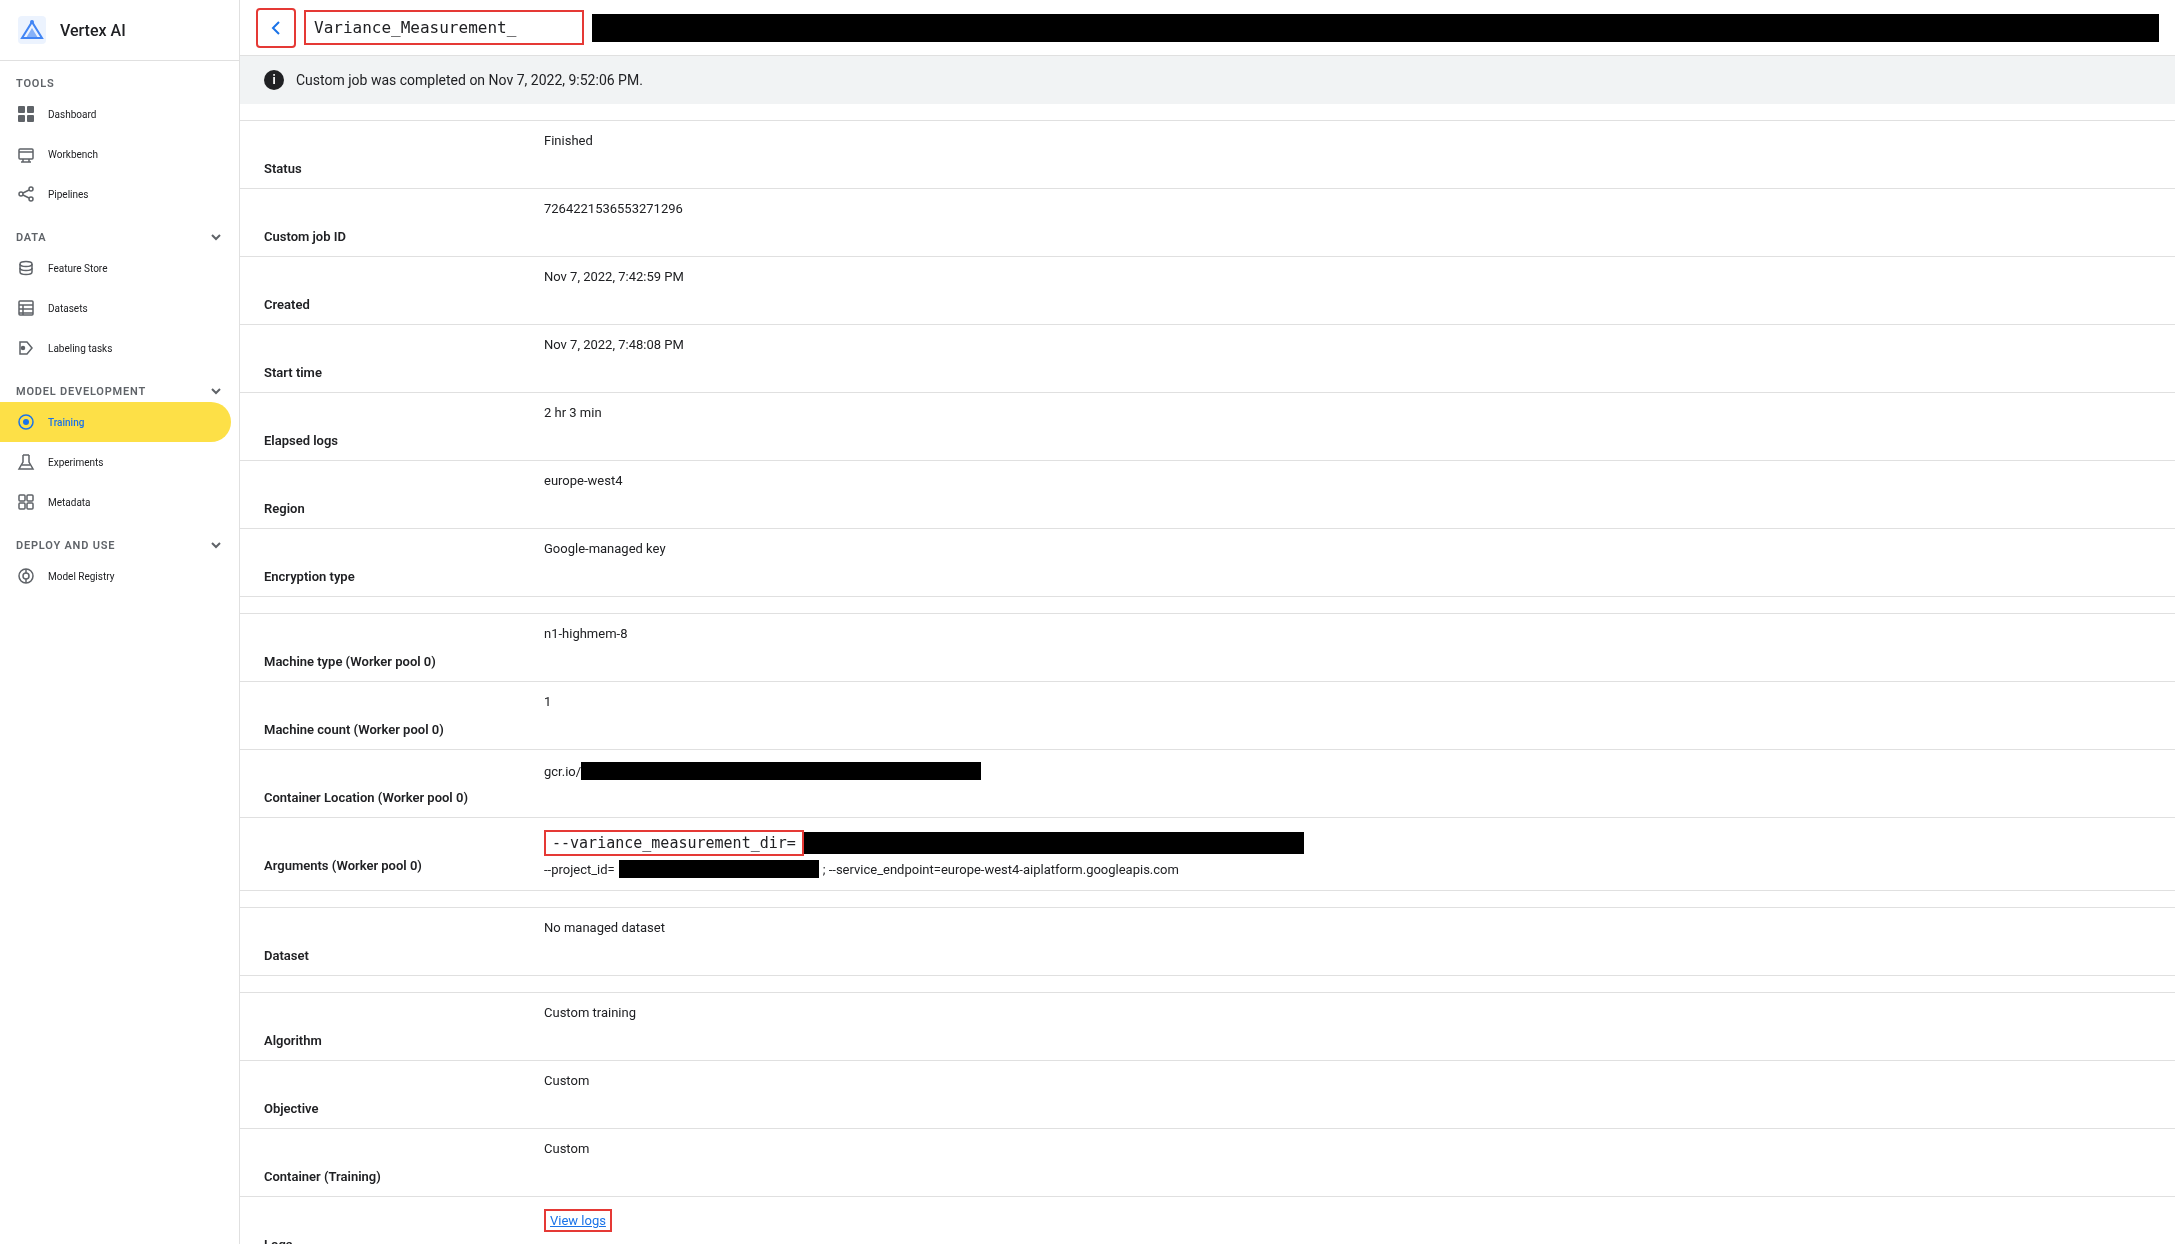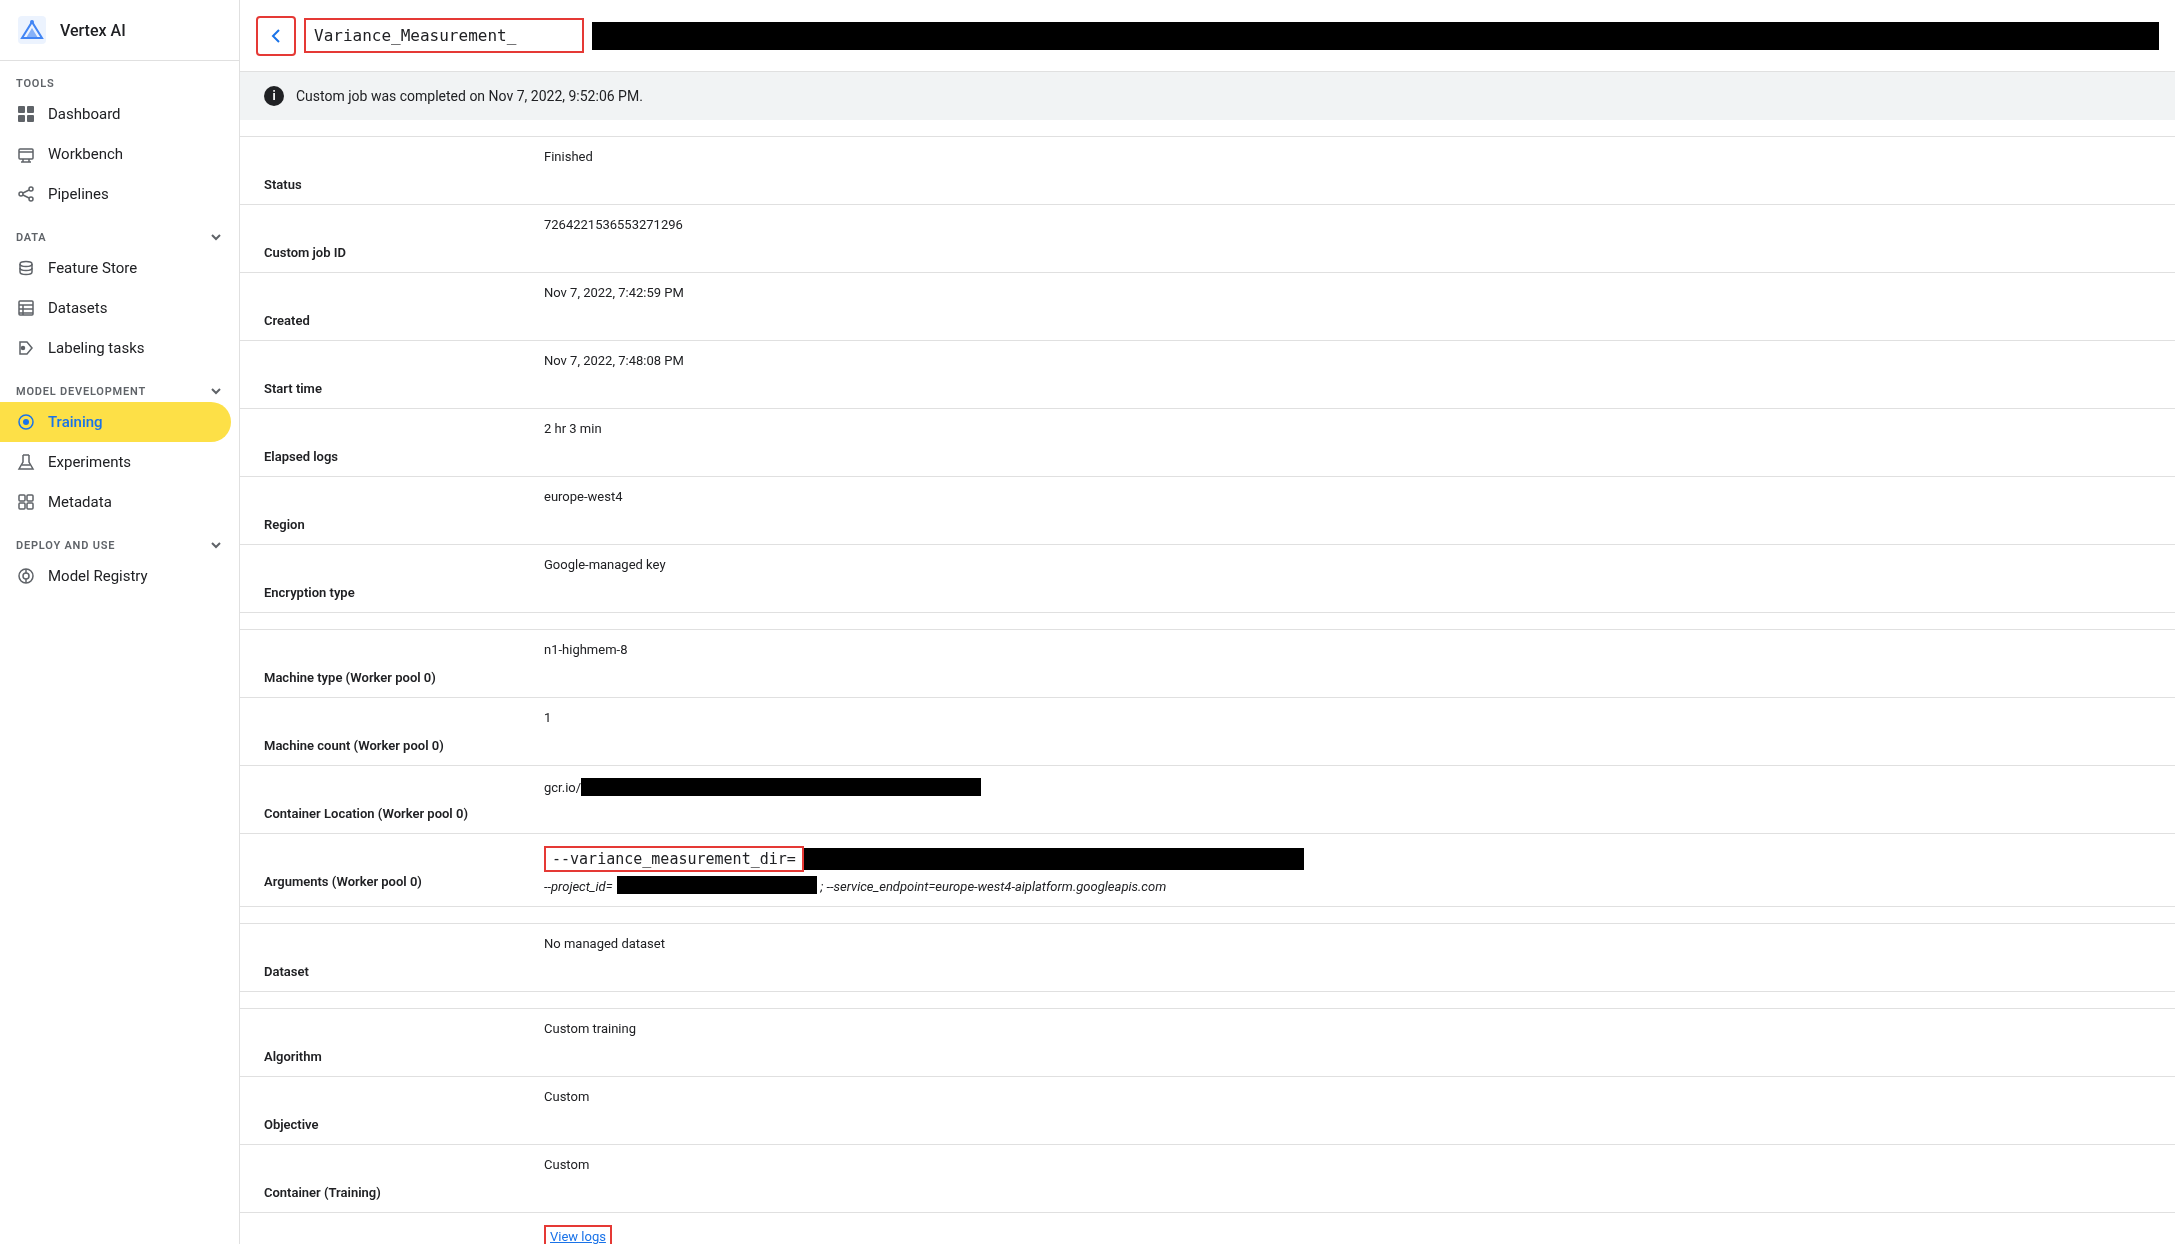--- a/index.html
+++ b/index.html
@@ -62,37 +62,37 @@
       margin-right: 8px;
       color: #202124;
     }
     .sidebar-item.active {
       background: #fde047;
       color: #1a73e8;
     }
     .sidebar-item.active .item-label { color: #1a73e8; font-weight: 500; }
     .item-icon { width: 20px; height: 20px; display: flex; align-items: center; justify-content: center; color: #5f6368; flex-shrink: 0; }
     .sidebar-item.active .item-icon { color: #1a73e8; }
-    .item-label { font-size: 15px; }
+    .item-label { font-size: 10px; }
     .chevron-icon { margin-left: auto; color: #5f6368; }
 
     
     #main {
       flex: 1;
       display: flex;
       flex-direction: column;
       overflow: hidden;
     }
 
     
     #header {
       display: flex;
       align-items: center;
       padding: 0 16px;
-      height: 72px;
+      height: 56px;
       border-bottom: 1px solid #e0e0e0;
       gap: 8px;
       flex-shrink: 0;
     }
     .back-button {
       width: 40px; height: 40px;
       display: flex; align-items: center; justify-content: center;
       border: 2px solid #e53935;
       border-radius: 4px;
       cursor: pointer;
@@ -191,24 +191,23 @@
       font-family: monospace;
     }
     .args-redact1 {
       display: inline-block;
       background: #000;
       height: 22px;
       width: 500px;
     }
     .args-line2 {
       display: flex;
-      align-items: flex-end;
+      align-items: center;
       gap: 4px;
       font-size: 13px;
-      font-style: italic;
     }
     .args-redact2 {
       display: inline-block;
       background: #000;
       height: 18px;
       width: 200px;
     }
     .container-loc {
       display: flex;
       align-items: center;

